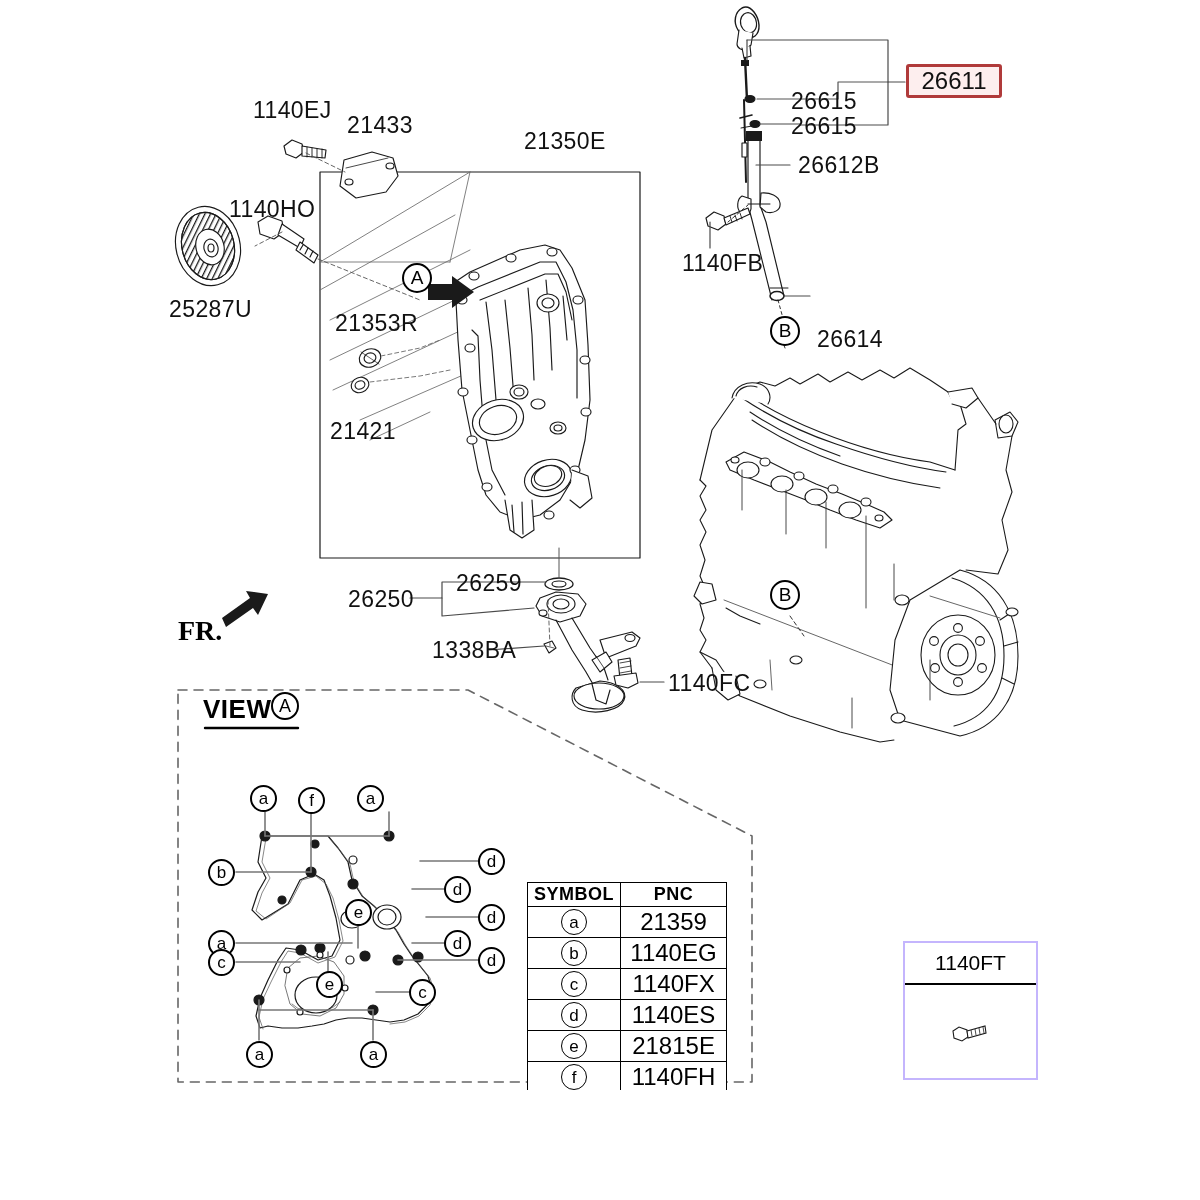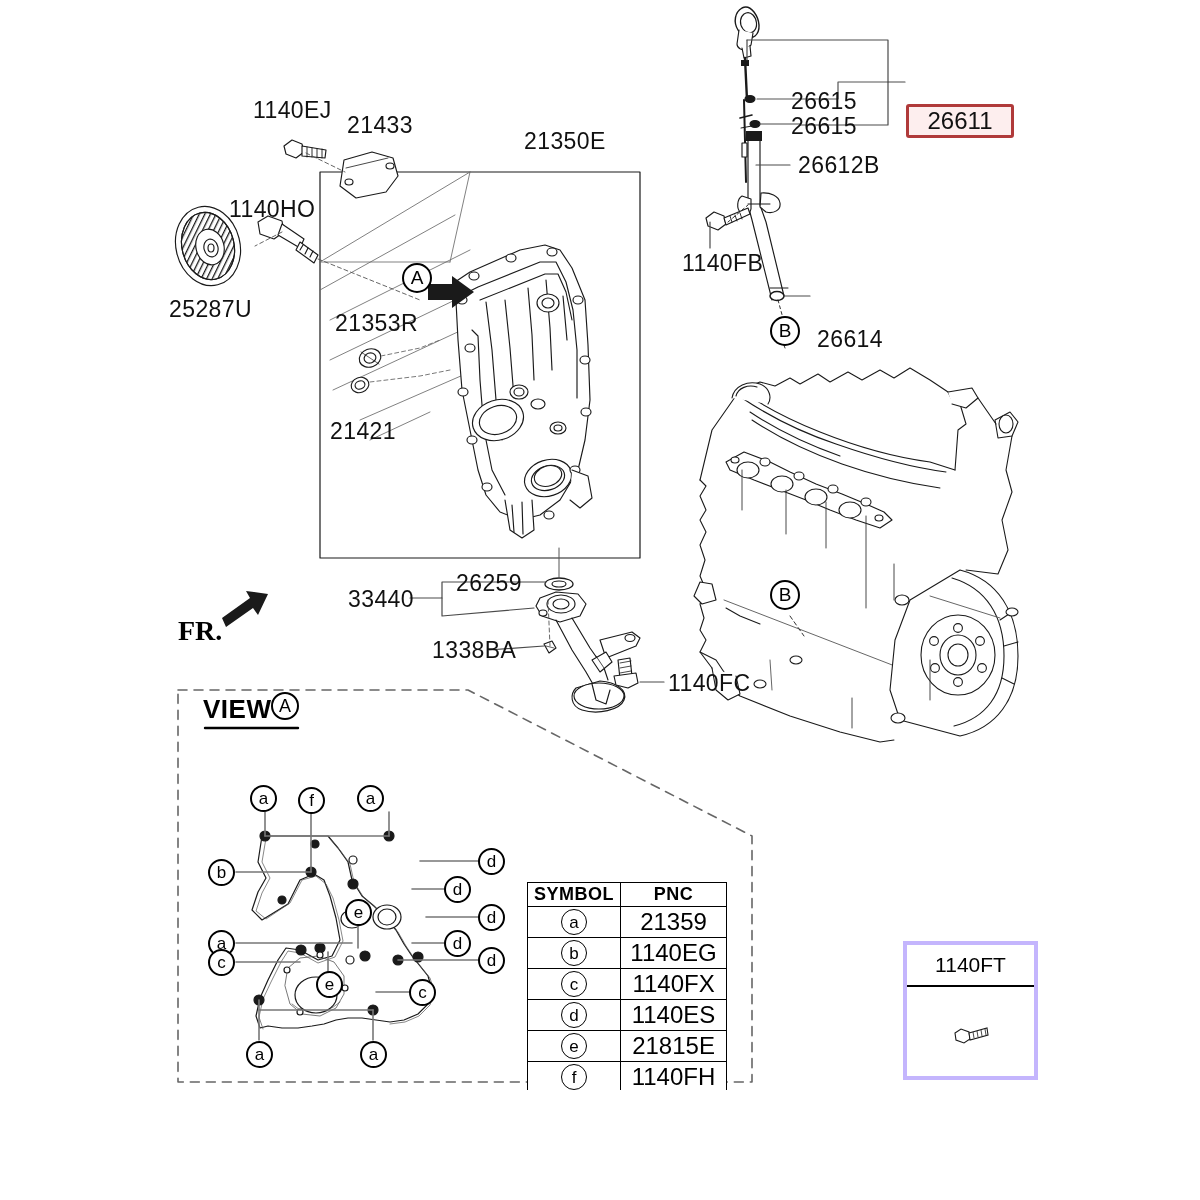--- a/index.html
+++ b/index.html
@@ -61,21 +61,21 @@
   .sym-table td.sym-col{width:90px;}
   .sym-table td.pnc-col{width:106px;font-size:24px;}
   .bub{
     display:inline-flex;align-items:center;justify-content:center;
     width:24px;height:24px;border:1.4px solid #000;border-radius:50%;
     font-size:17px;line-height:1;
   }
   
   .inset{
     position:absolute;
-    border:4px solid #c4b5fd;
+    border:2px solid #c4b5fd;
     background:#fff;
     box-sizing:border-box;
   }
   .inset-head{
     height:40px;border-bottom:2px solid #000;
     display:flex;align-items:center;justify-content:center;
     font-size:21px;color:#000;
   }
   
   .footer{
@@ -494,26 +494,26 @@
   <div class="lbl" style="left:169px;top:296px;">25287U</div>
   <div class="lbl" style="left:335px;top:310px;">21353R</div>
   <div class="lbl" style="left:330px;top:418px;">21421</div>
 
   <div class="lbl" style="left:791px;top:88px;">26615</div>
   <div class="lbl" style="left:791px;top:113px;">26615</div>
   <div class="lbl" style="left:798px;top:152px;text-align:right;">26612B</div>
   <div class="lbl" style="left:682px;top:250px;">1140FB</div>
   <div class="lbl" style="left:817px;top:284px;margin-top:42px;">26614</div>
 
-  <div class="lbl" style="left:348px;top:586px;">33440</div>
+  <div class="lbl" style="left:348px;top:586px;">26250</div>
   <div class="lbl" style="left:456px;top:570px;">26259</div>
   <div class="lbl" style="left:432px;top:637px;">1338BA</div>
   <div class="lbl" style="left:668px;top:670px;">1140FC</div>
 
-  <div class="hl-box" style="left:906px;top:64px;width:108px;height:34px;margin-top:40px;">26611</div>
+  <div class="hl-box" style="left:906px;top:64px;width:96px;height:34px;">26611</div>
 
   <div class="fr-txt" style="left:178px;top:615px;">FR.</div>
 
   <div class="view-title" style="left:203px;top:694px;">VIEW</div>
   <div class="cbub" style="left:271px;top:692px;width:28px;height:28px;font-size:18px;">A</div>
 
   <table class="sym-table" style="left:527px;top:882px;">
     <thead>
       <tr>
         <th class="sym-col">SYMBOL</th>

